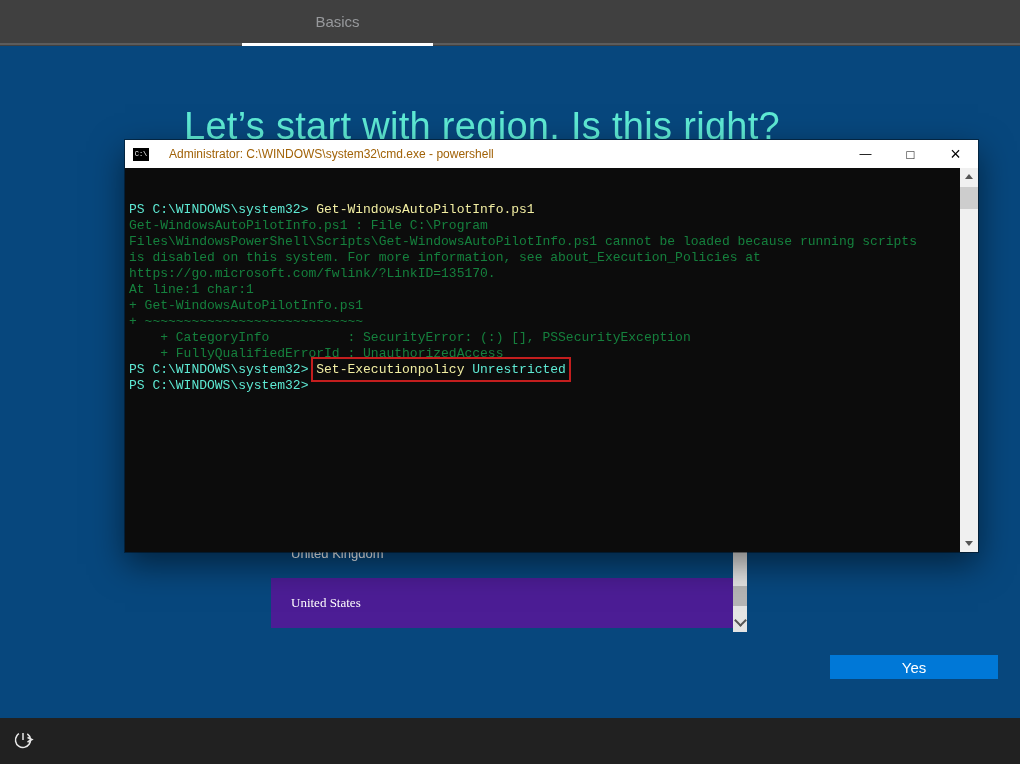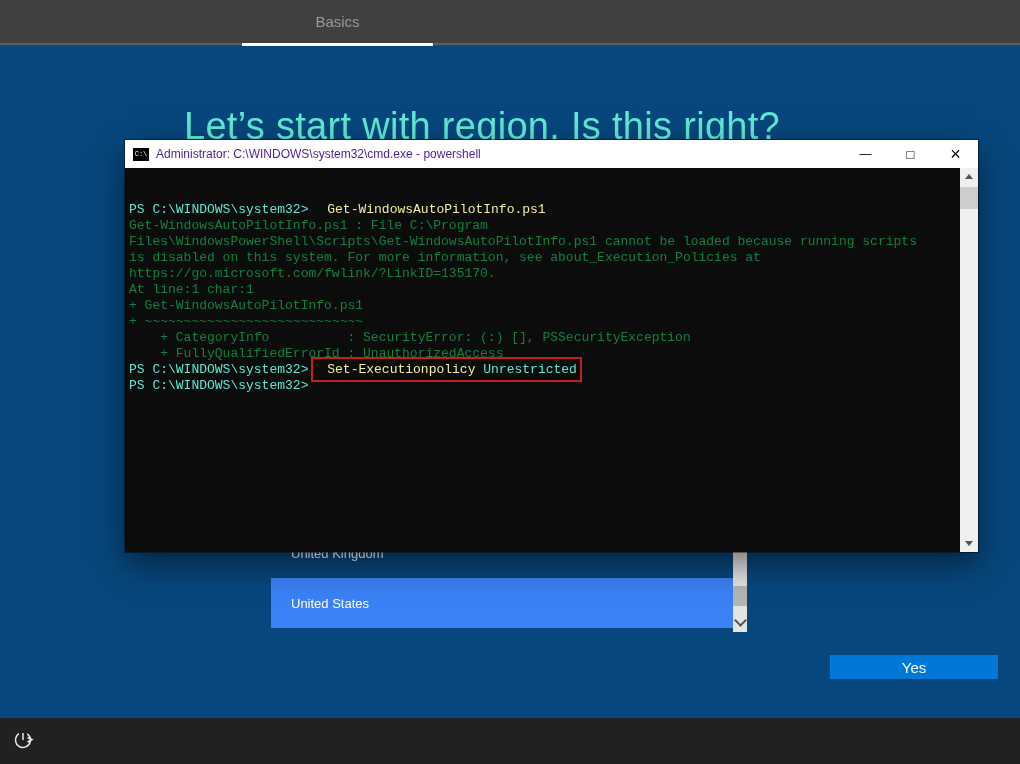--- a/index.html
+++ b/index.html
@@ -16,52 +16,52 @@
        display:flex;align-items:center;justify-content:center;
        color:#97999c;font-size:15px;}
   .tab-indicator{position:absolute;left:242px;top:43px;width:191px;height:3px;background:#ffffff;}
   
   .heading{position:absolute;left:184px;top:105px;z-index:1;
            color:#5eead4;font-size:38px;font-weight:300;letter-spacing:.3px;white-space:nowrap;}
   
   .region-list{position:absolute;left:271px;top:528px;width:462px;z-index:2;}
   .region-item{height:50px;display:flex;align-items:center;padding-left:20px;
                color:#ffffff;font-size:13px;}
-  .region-item.selected{background:#3b82f6;}
+  .region-item.selected{background:#4c1d95;font-family:Liberation Serif, serif;}
   .list-scrollbar{position:absolute;left:733px;top:552px;width:14px;height:80px;
                   background:#e4e4e4;z-index:2;}
   .list-thumb{position:absolute;left:0;top:34px;width:14px;height:20px;background:#b5b5b5;}
   .list-chevron{position:absolute;left:3px;bottom:7px;width:7px;height:7px;
                 border-right:2px solid #555;border-bottom:2px solid #555;
                 transform:rotate(45deg);}
   
   .yes-button{position:absolute;left:830px;top:655px;width:168px;height:24px;z-index:2;
               background:#0078d7;color:#ffffff;font-size:15px;border:none;
               display:flex;align-items:center;justify-content:center;cursor:pointer;}
   
   .cmd-window{position:absolute;left:125px;top:140px;width:853px;height:412px;z-index:5;
               box-shadow:0 0 0 1px rgba(0,0,0,.4), 0 12px 32px rgba(0,0,0,.5);}
   .titlebar{height:28px;background:#ffffff;display:flex;align-items:center;}
   .cmd-icon{margin-left:8px;width:16px;height:13px;background:#000;color:#fff;
             font-family:"Liberation Mono",monospace;font-size:7px;line-height:13px;
             text-align:center;flex:0 0 auto;}
-  .window-title{margin-left:7px;font-size:12px;color:#4c1d95;white-space:nowrap;}
+  .window-title{margin-left:20px;font-size:12px;color:#a16207;white-space:nowrap;}
   .window-controls{margin-left:auto;display:flex;height:28px;}
   .win-btn{width:45px;height:28px;display:flex;align-items:center;justify-content:center;
            color:#000;cursor:pointer;}
   .win-btn.min{font-size:12px;}
   .win-btn.max{font-size:13px;}
   .win-btn.close{font-size:18px;font-weight:300;}
   .terminal{position:absolute;left:0;top:28px;right:0;bottom:0;background:#0c0c0c;}
   .terminal-output{position:absolute;left:4px;top:2px;right:20px;
                    font-family:"Liberation Mono","DejaVu Sans Mono",monospace;
                    font-size:13px;line-height:16px;white-space:pre;}
   .term-line{height:16px;}
   .seg-default{color:#5eead4;}
-  .seg-command{color:#f2eea2;margin-left:11px;}
+  .seg-command{color:#f2eea2;}
   .seg-error{color:#15803d;}
   .annotation-box{outline:2px solid #c41e1e;outline-offset:3px;}
   
   .term-scrollbar{position:absolute;right:0;top:0;bottom:0;width:18px;background:#f0f0f0;}
   .term-arrow-up{position:absolute;top:6px;left:5px;width:0;height:0;
                  border-left:4px solid transparent;border-right:4px solid transparent;
                  border-bottom:5px solid #555;}
   .term-thumb{position:absolute;top:19px;left:0;width:18px;height:22px;background:#cdcdcd;}
   .term-arrow-down{position:absolute;bottom:6px;left:5px;width:0;height:0;
                  border-left:4px solid transparent;border-right:4px solid transparent;

